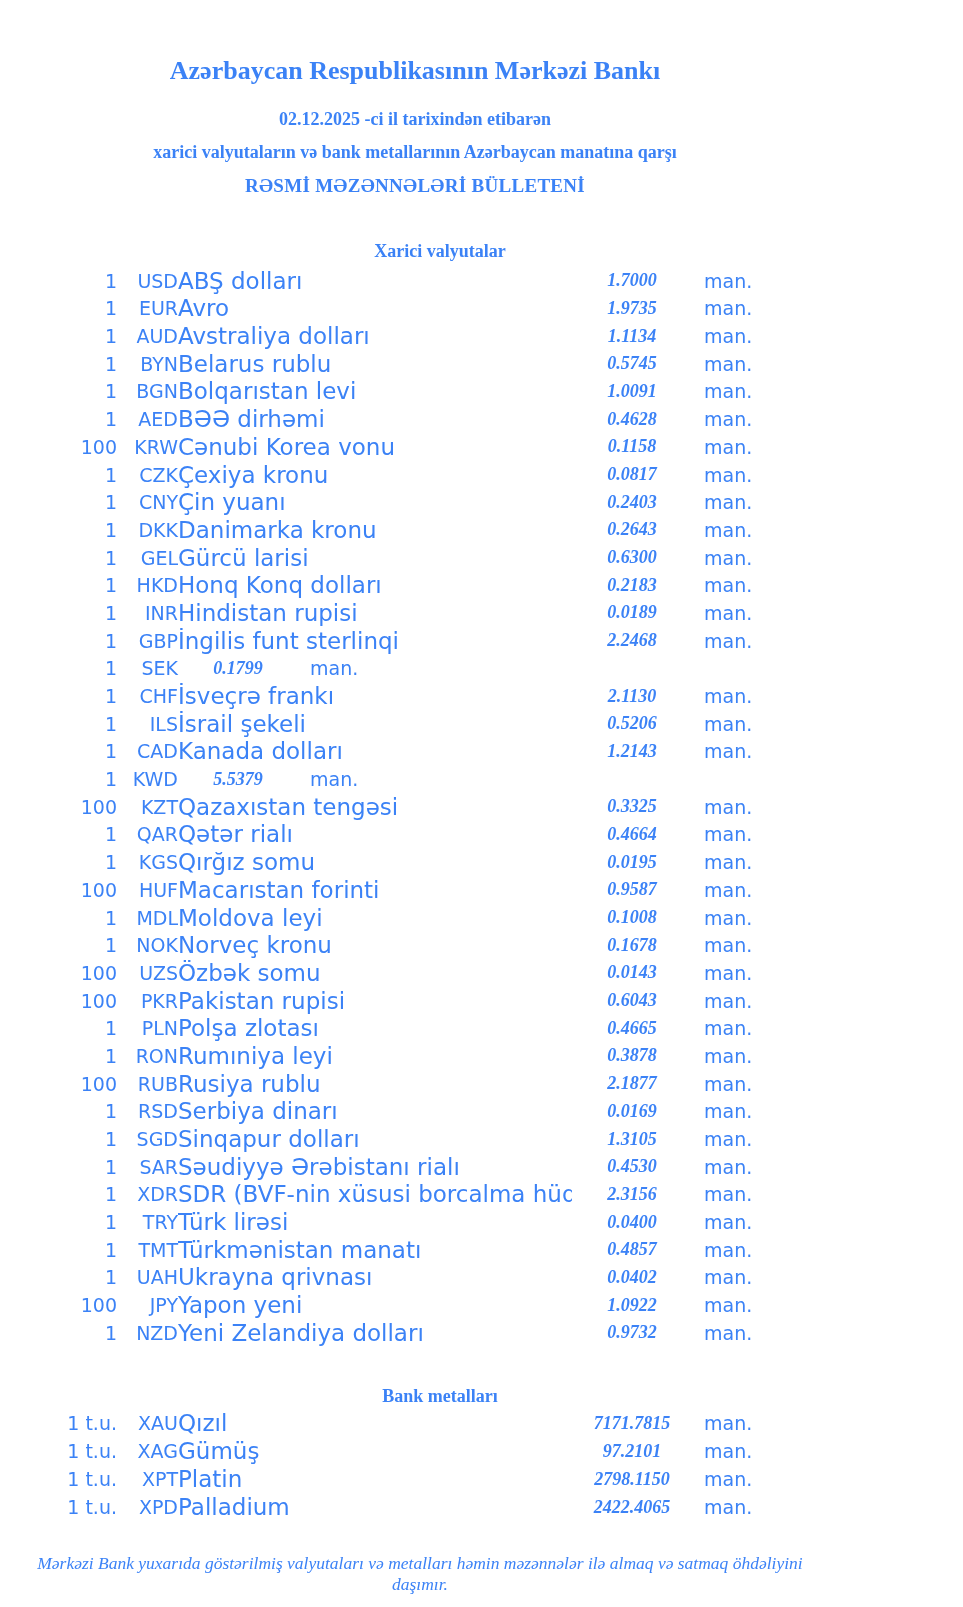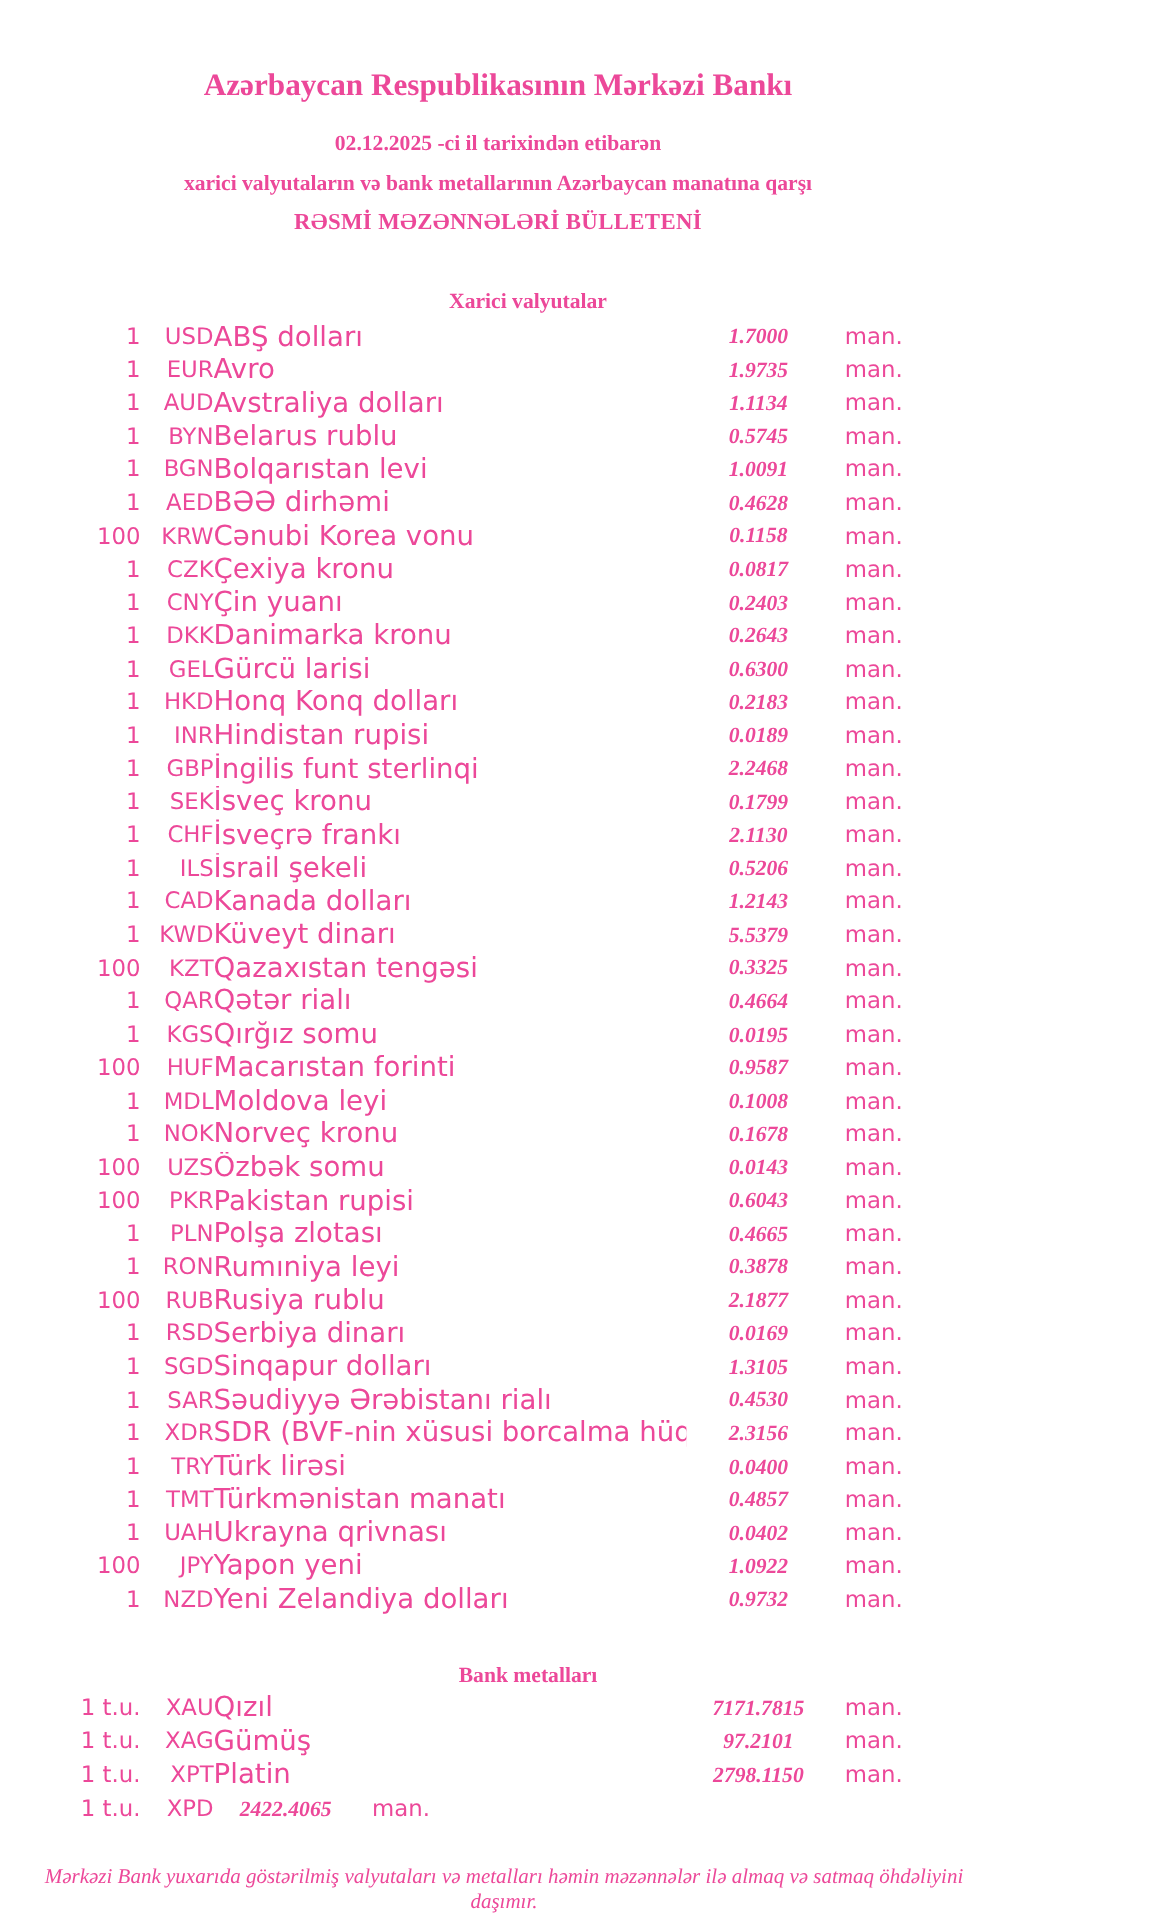--- a/index.html
+++ b/index.html
@@ -5,21 +5,21 @@
   html, body {
     margin: 0;
     padding: 0;
     background: #ffffff;
   }
   .page {
     position: relative;
     width: 830px;
     height: 1607px;
     background: #ffffff;
-    color: #ec4899;
+    color: #3b82f6;
     overflow: hidden;
     font-family: "DejaVu Sans", sans-serif;
   }
   
   .doc-header {
     text-align: center;
     font-family: "Liberation Serif", serif;
     font-weight: 700;
   }
   .bank-name {
@@ -234,21 +234,20 @@
     <span class="qty">1</span>
     <span class="code">GBP</span>
     <span class="name">İngilis funt sterlinqi</span>
     <span class="rate">2.2468</span>
     <span class="man">man.</span>
   </div>
 
   <div class="row">
     <span class="qty">1</span>
     <span class="code">SEK</span>
-    <span class="name">İsveç kronu</span>
     <span class="rate">0.1799</span>
     <span class="man">man.</span>
   </div>
 
   <div class="row">
     <span class="qty">1</span>
     <span class="code">CHF</span>
     <span class="name">İsveçrə frankı</span>
     <span class="rate">2.1130</span>
     <span class="man">man.</span>
@@ -266,21 +265,20 @@
     <span class="qty">1</span>
     <span class="code">CAD</span>
     <span class="name">Kanada dolları</span>
     <span class="rate">1.2143</span>
     <span class="man">man.</span>
   </div>
 
   <div class="row">
     <span class="qty">1</span>
     <span class="code">KWD</span>
-    <span class="name">Küveyt dinarı</span>
     <span class="rate">5.5379</span>
     <span class="man">man.</span>
   </div>
 
   <div class="row">
     <span class="qty">100</span>
     <span class="code">KZT</span>
     <span class="name">Qazaxıstan tengəsi</span>
     <span class="rate">0.3325</span>
     <span class="man">man.</span>
@@ -462,20 +460,21 @@
     <span class="qty">1 t.u.</span>
     <span class="code">XPT</span>
     <span class="name">Platin</span>
     <span class="rate">2798.1150</span>
     <span class="man">man.</span>
   </div>
 
   <div class="row">
     <span class="qty">1 t.u.</span>
     <span class="code">XPD</span>
+    <span class="name">Palladium</span>
     <span class="rate">2422.4065</span>
     <span class="man">man.</span>
   </div>
 </div>
 
   <div class="footer">Mərkəzi Bank yuxarıda göstərilmiş valyutaları və metalları həmin məzənnələr ilə almaq və satmaq öhdəliyini daşımır.</div>
 
 </div>
 
 </body></html>

